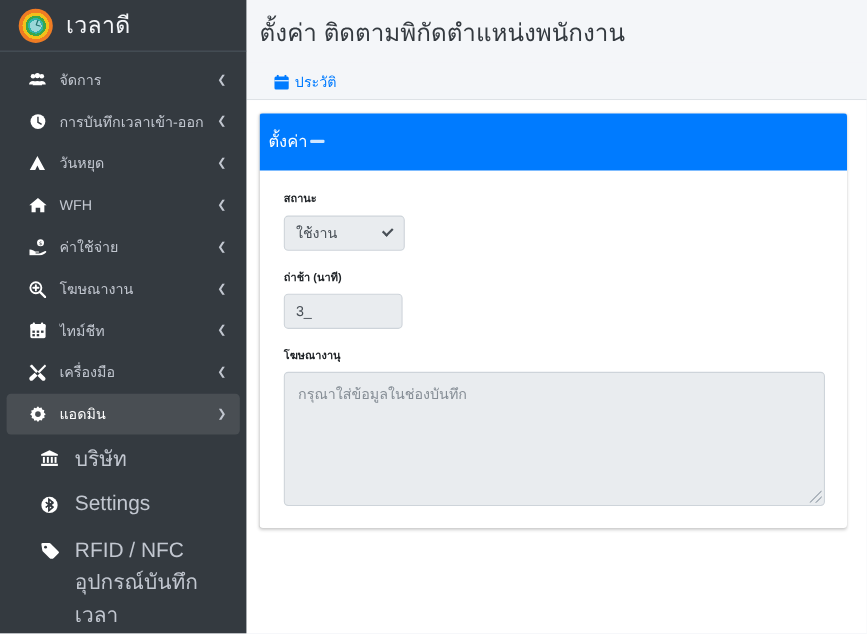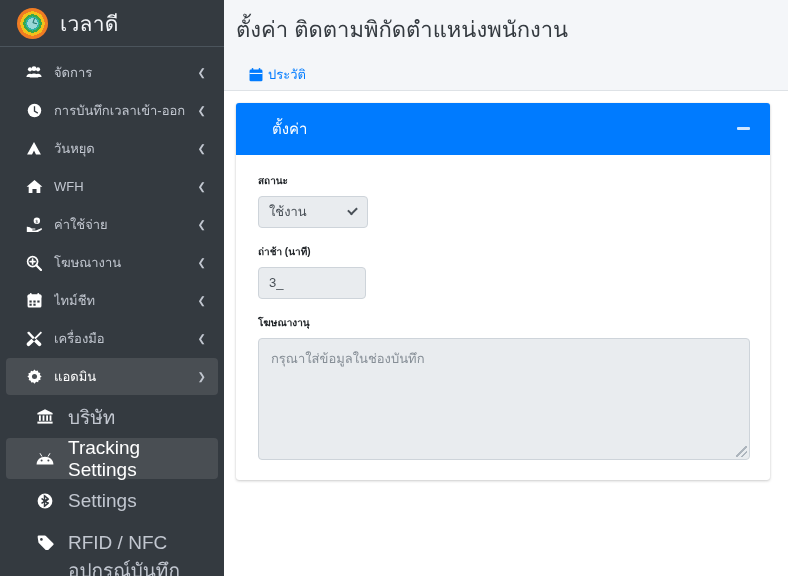--- a/index.html
+++ b/index.html
@@ -175,22 +175,22 @@
   .card {
     background: #ffffff;
     border-radius: 3px;
     box-shadow: 0 0 1px rgba(0,0,0,.125), 0 1px 3px rgba(0,0,0,.2);
     overflow: hidden;
     margin-right: 8px;
   }
   .card-header {
     background: #007bff;
     height: 52px;
-    display: flex; align-items: center; justify-content: space-between;
-    padding: 0 18px 0 36px;
+    display: flex; align-items: center; justify-content: flex-start;
+    padding: 0 18px 0 8px;
   }
   .card-title {
     color: #ffffff;
     font-size: 15px;
     font-weight: 400;
   }
   .card-collapse {
     width: 18px; height: 18px;
     display: flex; align-items: center; justify-content: center;
     cursor: pointer;
@@ -401,31 +401,20 @@
                 <rect x="2" y="6.4" width="1.8" height="5.4"></rect>
                 <rect x="5.6" y="6.4" width="1.8" height="5.4"></rect>
                 <rect x="9.2" y="6.4" width="1.8" height="5.4"></rect>
                 <rect x="12.6" y="6.4" width="1.8" height="5.4"></rect>
                 <rect x="0.4" y="12.6" width="15.2" height="2"></rect>
               </svg>
           </span>
           <span>บริษัท</span>
         </div>
 
-        <div class="subnav-item active">
-          <span class="subnav-icon">
-            <svg width="18" height="12" viewBox="0 0 18 12" fill="currentColor">
-                <path d="M0.6 11.4c0-4.6 3.8-7.6 8.4-7.6s8.4 3 8.4 7.6z"></path>
-                <circle cx="5.6" cy="7.4" r="1" fill="#494e53"></circle>
-                <circle cx="12.4" cy="7.4" r="1" fill="#494e53"></circle>
-                <path d="M4.2 0.6 5.8 3.2M13.8 0.6 12.2 3.2" stroke="currentColor" stroke-width="1" stroke-linecap="round"></path>
-              </svg>
-          </span>
-          <span>Tracking Settings</span>
-        </div>
 
         <div class="subnav-item">
           <span class="subnav-icon">
             <svg width="16" height="16" viewBox="0 0 16 16" fill="currentColor">
                 <circle cx="8" cy="8" r="7.4"></circle>
                 <path d="M7.3 2.6 11.4 6.3 7.3 9.6V2.6zM7.3 6.4l4.1 3.5-4.1 3.5zM4.6 5.6l6.8 5.2M4.6 10.4l6.8-5.2" stroke="#343a40" stroke-width="1.1" fill="none"></path>
                 <path d="M7.6 2.8v10.4l3.3-3-6.2-4.6" stroke="#343a40" stroke-width="1.2" fill="none" stroke-linejoin="round"></path>
                 <path d="M4.7 10.2 10.9 5.6 7.6 2.8" stroke="#343a40" stroke-width="1.2" fill="none" stroke-linejoin="round"></path>
               </svg>
           </span>

